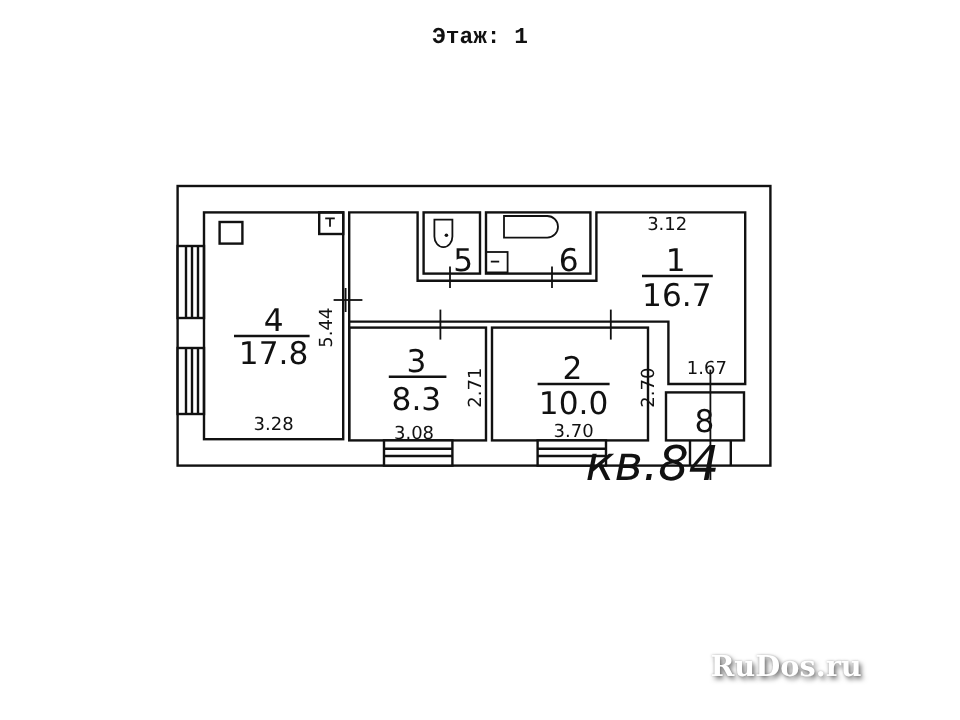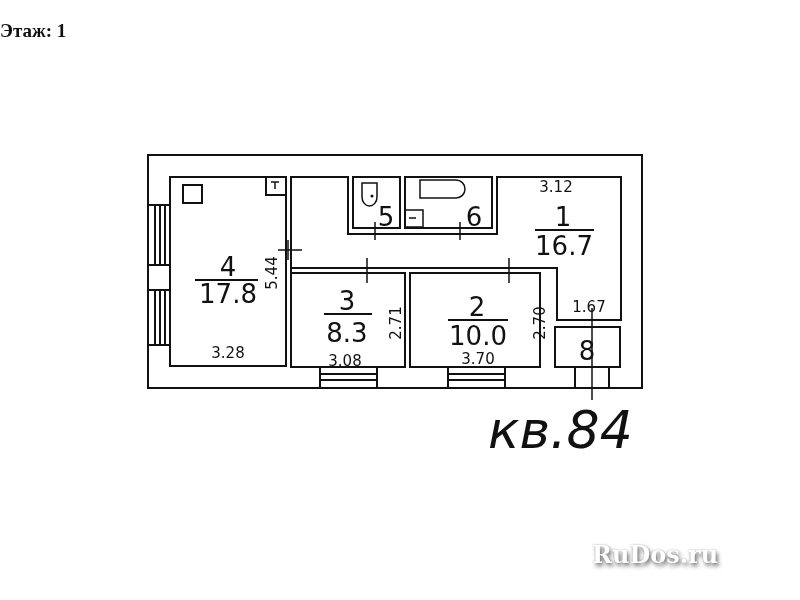--- a/index.html
+++ b/index.html
@@ -1,28 +1,28 @@
 <!DOCTYPE html>
 <html><head>
   <meta charset="utf-8">
   <style>
     html, body { margin: 0; padding: 0; }
     body {
       width: 800px; height: 600px; background: #ffffff; position: relative; overflow: hidden;
       font-family: "DejaVu Sans", sans-serif;
     }
     .title {
-      position: absolute; left: 0; top: 20px; width: 800px; text-align: left;
-      font-family: Liberation Serif, serif; font-weight: bold; font-size: 19px; color: #111;
+      position: absolute; left: 0; top: 20px; width: 800px; text-align: center;
+      font-family: Liberation Mono, monospace; font-weight: bold; font-size: 19px; color: #111;
     }
     svg.plan { position: absolute; left: 0; top: 0; }
     .plan text { font-family: "DejaVu Sans", sans-serif; fill: #111; }
     .apt-label {
-      position: absolute; left: 488px; top: 400px;
-      font-family: "DejaVu Sans", sans-serif; font-style: italic; font-size: 52px; color: #111;
+      position: absolute; left: 488px; top: 364px;
+      font-family: "DejaVu Sans", sans-serif; font-style: italic; font-size: 40px; color: #111;
       letter-spacing: 0px;
     }
     .watermark {
       position: absolute; left: 592px; top: 540px;
       font-family: "DejaVu Serif", serif; font-weight: bold; font-size: 24px; color: #ffffff;
       text-shadow: 2px 3px 4px rgba(0,0,0,0.55), 0 0 2px rgba(0,0,0,0.3);
     }
   </style>
 </head>
 <body>

